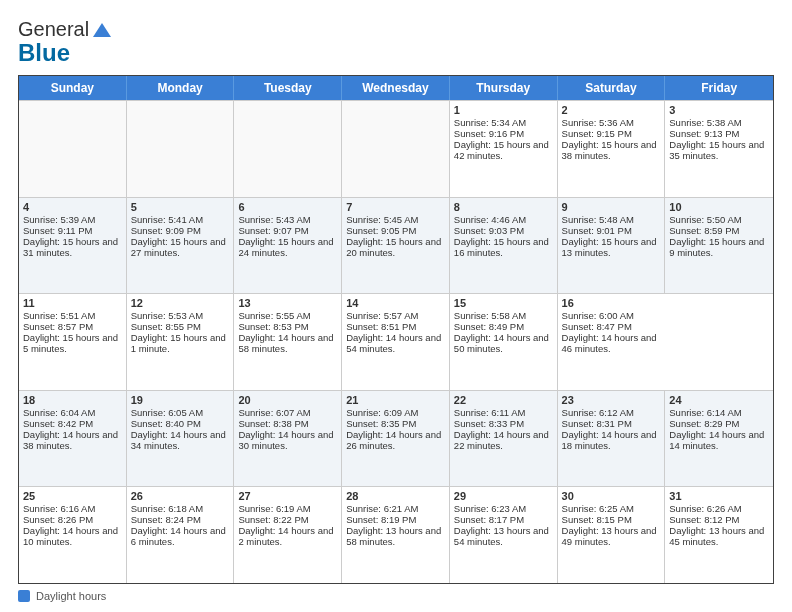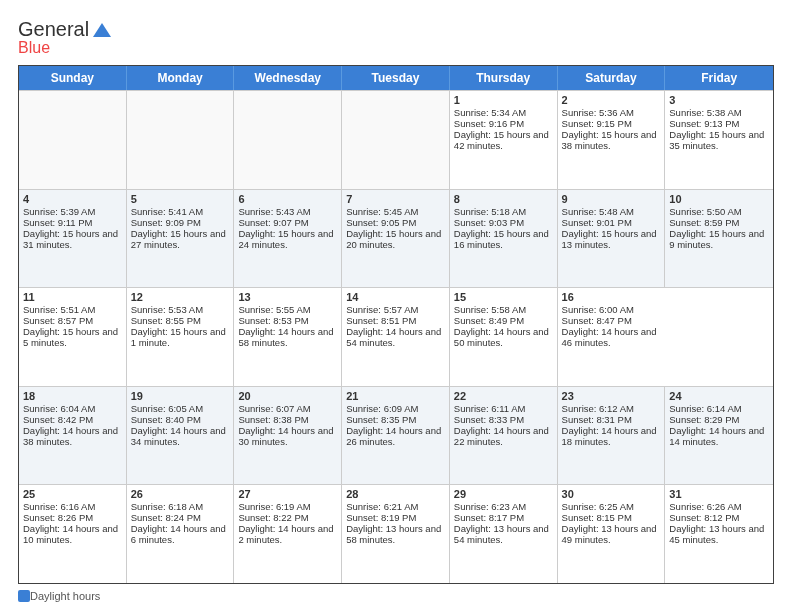--- a/index.html
+++ b/index.html
@@ -93,70 +93,71 @@
     }
     .footer {
       margin-top: 6px;
       font-size: 11px;
       color: #555;
       text-align: left;
     }
     .footer-legend {
       display: flex;
       align-items: center;
+      gap: 6px;
     }
     .legend-icon {
       width: 12px;
       height: 12px;
       background: #3a7fd5;
       border-radius: 2px;
     }
   </style>
 </head>
 <body>
 
 <div class="page">
   <div class="header">
     <div class="logo">
       <div style="display:flex;align-items:center;">
         <span style="font-size:20px;font-weight:normal;color:#333;">General</span>
         <svg width="22" height="22" viewBox="0 0 22 22" style="margin-left:2px;margin-right:0;">
           <polygon points="11,4 20,18 2,18" fill="#3a7fd5"></polygon>
         </svg>
       </div>
-      <span style="font-size:16px;font-weight:normal;color:#ef4444;margin-top:-2px;">Blue</span>
+      <span style="font-size:24px;font-weight:bold;color:#0369a1;margin-top:-2px;">Blue</span>
     </div>
   </div>
 
   <div class="calendar">
     <div class="cal-header">
       <div class="cal-header-cell">Sunday</div>
       <div class="cal-header-cell">Monday</div>
+      <div class="cal-header-cell">Tuesday</div>
       <div class="cal-header-cell">Wednesday</div>
-      <div class="cal-header-cell">Tuesday</div>
       <div class="cal-header-cell">Thursday</div>
       <div class="cal-header-cell">Saturday</div>
       <div class="cal-header-cell">Friday</div>
     </div>
     <div class="cal-body" id="cal-body">
     <div class="cal-row">
           <div class="cal-cell empty"></div>
           <div class="cal-cell empty"></div>
           <div class="cal-cell empty"></div>
           <div class="cal-cell empty"></div>
           <div class="cal-cell"><span class="day-num">1</span><span>Sunrise: 5:34 AM</span><br><span>Sunset: 9:16 PM</span><br><span>Daylight: 15 hours and 42 minutes.</span></div>
           <div class="cal-cell"><span class="day-num">2</span><span>Sunrise: 5:36 AM</span><br><span>Sunset: 9:15 PM</span><br><span>Daylight: 15 hours and 38 minutes.</span></div>
           <div class="cal-cell"><span class="day-num">3</span><span>Sunrise: 5:38 AM</span><br><span>Sunset: 9:13 PM</span><br><span>Daylight: 15 hours and 35 minutes.</span></div>
         </div>
         <div class="cal-row">
           <div class="cal-cell shaded"><span class="day-num">4</span><span>Sunrise: 5:39 AM</span><br><span>Sunset: 9:11 PM</span><br><span>Daylight: 15 hours and 31 minutes.</span></div>
           <div class="cal-cell shaded"><span class="day-num">5</span><span>Sunrise: 5:41 AM</span><br><span>Sunset: 9:09 PM</span><br><span>Daylight: 15 hours and 27 minutes.</span></div>
           <div class="cal-cell shaded"><span class="day-num">6</span><span>Sunrise: 5:43 AM</span><br><span>Sunset: 9:07 PM</span><br><span>Daylight: 15 hours and 24 minutes.</span></div>
           <div class="cal-cell shaded"><span class="day-num">7</span><span>Sunrise: 5:45 AM</span><br><span>Sunset: 9:05 PM</span><br><span>Daylight: 15 hours and 20 minutes.</span></div>
-          <div class="cal-cell shaded"><span class="day-num">8</span><span>Sunrise: 5:18 AM</span><br><span>Sunset: 9:03 PM</span><br><span>Daylight: 15 hours and 16 minutes.</span></div>
+          <div class="cal-cell shaded"><span class="day-num">8</span><span>Sunrise: 4:46 AM</span><br><span>Sunset: 9:03 PM</span><br><span>Daylight: 15 hours and 16 minutes.</span></div>
           <div class="cal-cell shaded"><span class="day-num">9</span><span>Sunrise: 5:48 AM</span><br><span>Sunset: 9:01 PM</span><br><span>Daylight: 15 hours and 13 minutes.</span></div>
           <div class="cal-cell shaded"><span class="day-num">10</span><span>Sunrise: 5:50 AM</span><br><span>Sunset: 8:59 PM</span><br><span>Daylight: 15 hours and 9 minutes.</span></div>
         </div>
         <div class="cal-row">
           <div class="cal-cell"><span class="day-num">11</span><span>Sunrise: 5:51 AM</span><br><span>Sunset: 8:57 PM</span><br><span>Daylight: 15 hours and 5 minutes.</span></div>
           <div class="cal-cell"><span class="day-num">12</span><span>Sunrise: 5:53 AM</span><br><span>Sunset: 8:55 PM</span><br><span>Daylight: 15 hours and 1 minute.</span></div>
           <div class="cal-cell"><span class="day-num">13</span><span>Sunrise: 5:55 AM</span><br><span>Sunset: 8:53 PM</span><br><span>Daylight: 14 hours and 58 minutes.</span></div>
           <div class="cal-cell"><span class="day-num">14</span><span>Sunrise: 5:57 AM</span><br><span>Sunset: 8:51 PM</span><br><span>Daylight: 14 hours and 54 minutes.</span></div>
           <div class="cal-cell"><span class="day-num">15</span><span>Sunrise: 5:58 AM</span><br><span>Sunset: 8:49 PM</span><br><span>Daylight: 14 hours and 50 minutes.</span></div>
           <div class="cal-cell"><span class="day-num">16</span><span>Sunrise: 6:00 AM</span><br><span>Sunset: 8:47 PM</span><br><span>Daylight: 14 hours and 46 minutes.</span></div>

